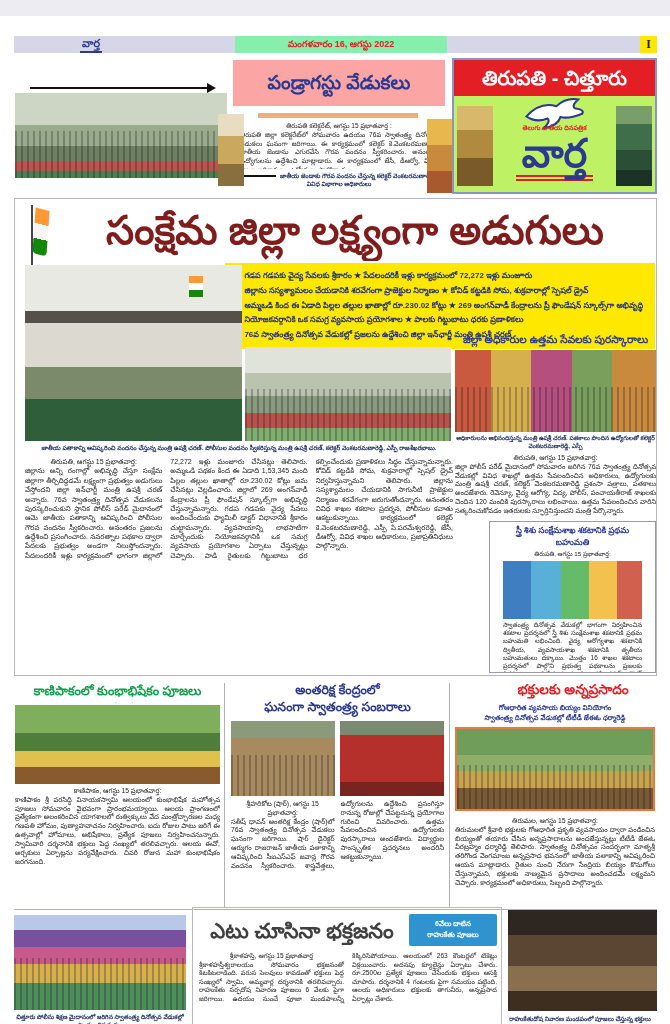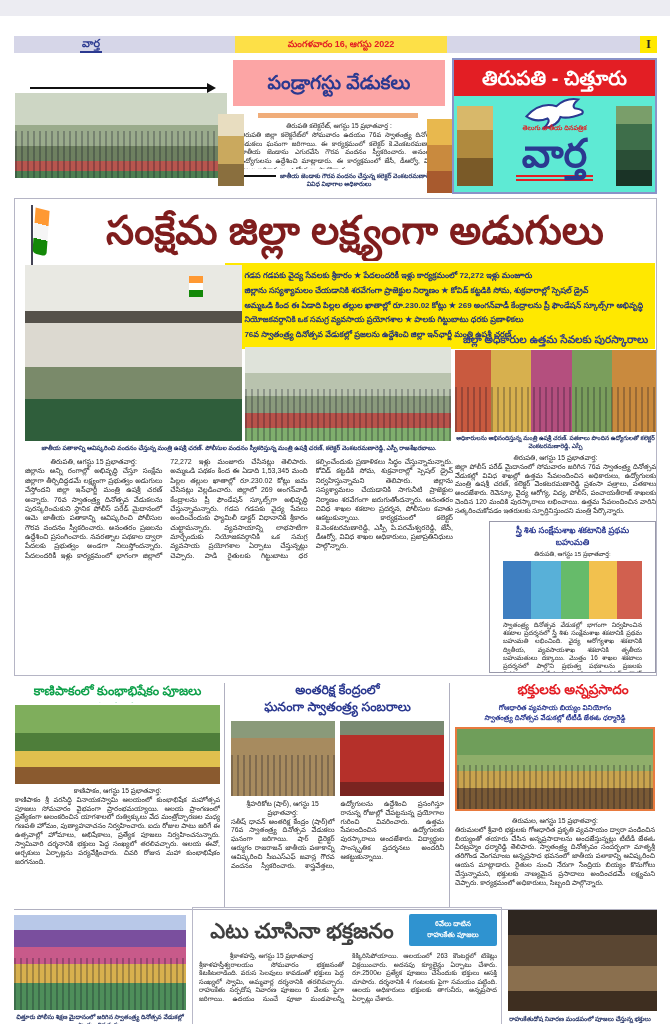--- a/index.html
+++ b/index.html
@@ -4,21 +4,21 @@
 <style>
   html,body{margin:0;padding:0;background:#ececf2;}
   #page{position:relative;width:670px;height:1024px;background:#ffffff;margin:16px auto;
         font-family:"Liberation Sans",sans-serif;overflow:hidden;}
   *{box-sizing:border-box;word-wrap:break-word;}
 
   
   .topbar{position:absolute;left:14px;top:20px;width:643px;height:17px;background:#d6d6e8;}
   .topbar-logo{position:absolute;left:66px;top:0;font-size:11px;font-weight:bold;color:#2b3990;
                border-bottom:2px solid #2b3990;line-height:15px;padding:0 2px;}
-  .topbar-date{position:absolute;left:221px;top:0;width:212px;height:17px;background:#fde047;
+  .topbar-date{position:absolute;left:221px;top:0;width:212px;height:17px;background:#86efac;
                color:#e31e24;font-weight:bold;font-size:9px;text-align:center;line-height:17px;}
   .topbar-page{position:absolute;left:626px;top:0;width:17px;height:17px;background:#ffe800;
                color:#222;font-family:"Liberation Serif",serif;font-weight:bold;font-size:12px;
                text-align:center;line-height:17px;}
 
   
   .lh{position:absolute;left:16px;top:44px;width:210px;font-size:15px;font-weight:bold;
       color:#e31e24;text-align:center;line-height:1.3;overflow:hidden;height:26px;}
   .arrow-line{position:absolute;left:30px;top:71px;width:178px;height:2px;background:#111;}
   .arrow-line::after{content:"";position:absolute;right:-8px;top:-4px;border-left:9px solid #111;
@@ -36,21 +36,21 @@
   .cbody{position:absolute;left:240px;top:115px;width:198px;height:38px;font-size:6.6px;color:#222;
          text-align:justify;line-height:1.32;overflow:hidden;}
   .ccap{position:absolute;left:236px;top:156px;width:206px;font-size:6.2px;font-weight:bold;
         color:#1b2a5e;text-align:center;line-height:1.35;overflow:hidden;height:20px;}
   .larr{display:inline-block;position:relative;width:34px;height:2px;background:#111;vertical-align:middle;margin-right:4px;}
   .larr::before{content:"";position:absolute;left:-7px;top:-3px;border-right:8px solid #111;
         border-top:4px solid transparent;border-bottom:4px solid transparent;}
   .g-art1{background:linear-gradient(180deg,#e8ddc0 0 30%,#caa95e 30% 70%,#8a6f3e 70%);}
   .g-art2{background:linear-gradient(180deg,#e8b84e 0 35%,#c98a3e 35% 70%,#a85a2e 70%);}
 
-  .masthead{position:absolute;left:452px;top:42px;width:205px;height:136px;border:2px solid #8a93c8;background:#5eead4;}
+  .masthead{position:absolute;left:452px;top:42px;width:205px;height:136px;border:2px solid #8a93c8;background:#bef264;}
   .mh-banner{height:36px;background:#e31e24;color:#fff;font-size:20px;font-weight:bold;
              text-align:center;line-height:36px;overflow:hidden;}
   .mh-low{position:relative;height:94px;}
   .g-temple-gold{background:linear-gradient(180deg,#d8b86a 0 30%,#b08a3e 30% 65%,#7a5a28 65%),
      repeating-linear-gradient(0deg,rgba(255,255,255,.2) 0 3px,transparent 3px 8px);}
   .g-ganesha{background:linear-gradient(180deg,#7a9e6a 0 22%,#3e6e4a 22% 55%,#2a4e36 55% 80%,#1a3326 80%);}
   .mh-dove{position:absolute;left:50%;transform:translateX(-50%);top:0;width:86px;height:34px;}
   .mh-tag{position:absolute;left:0;right:0;top:28px;text-align:center;font-size:6.5px;
           font-weight:bold;color:#e31e24;}
   .mh-title{position:absolute;left:0;right:0;top:34px;text-align:center;}

